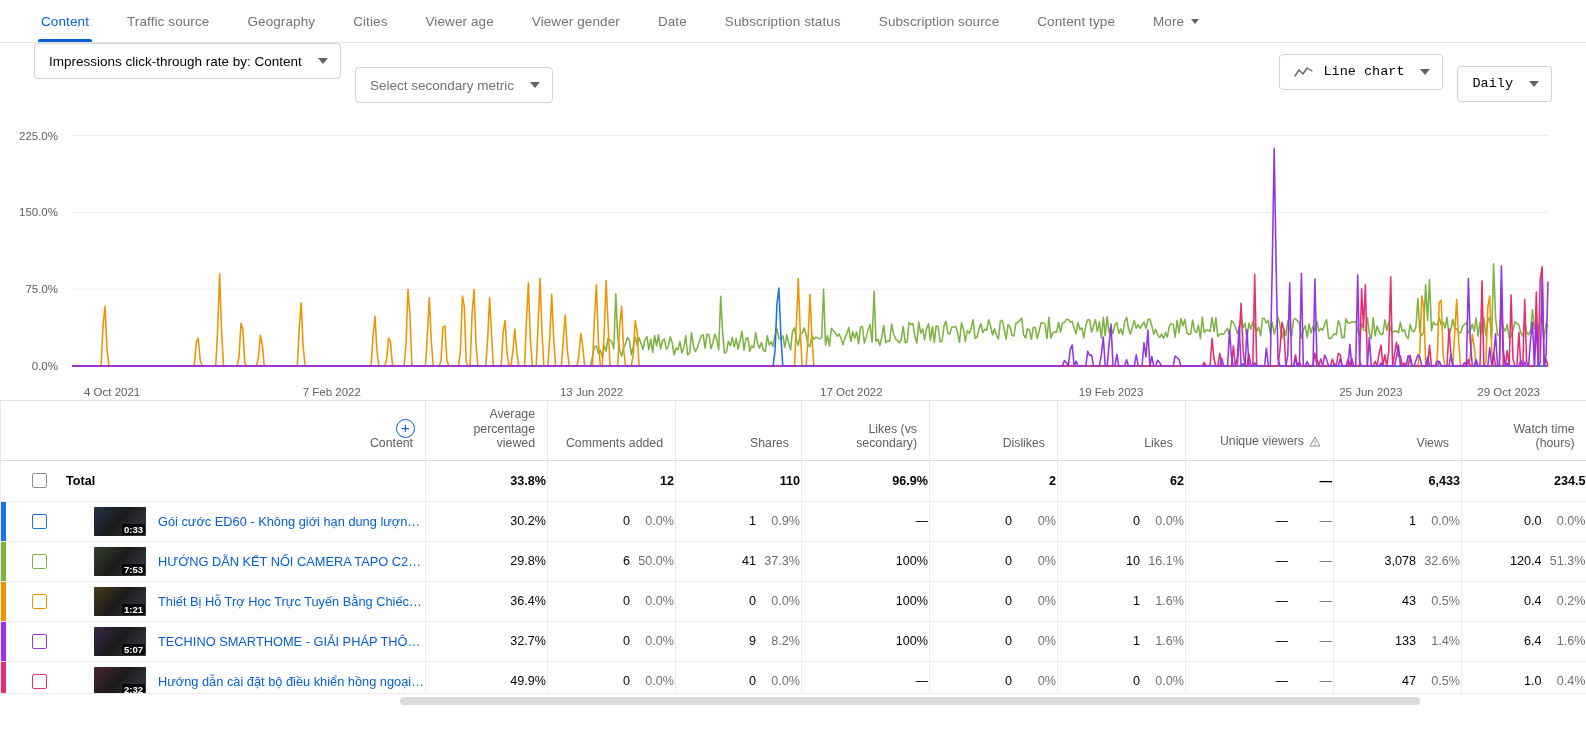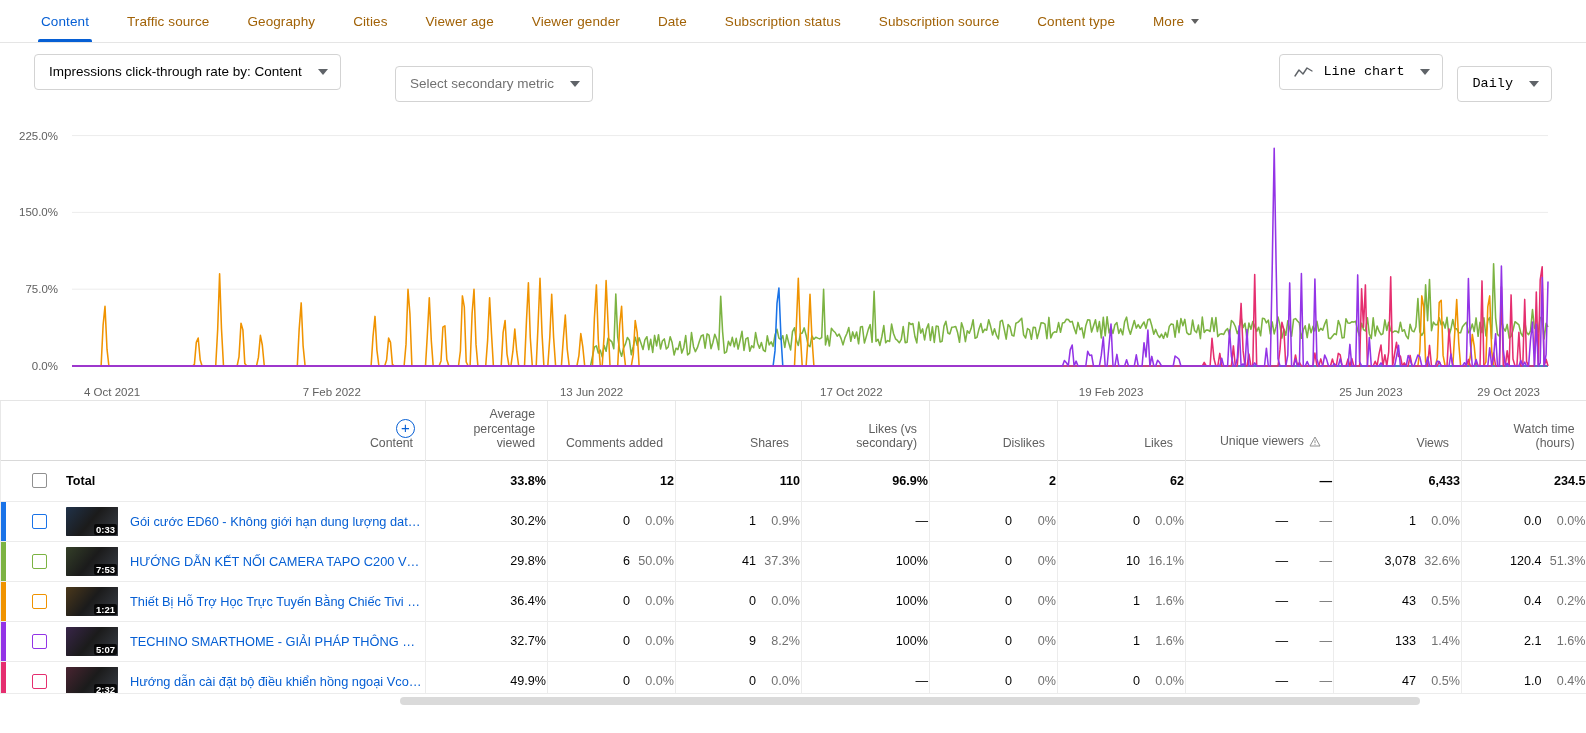--- a/index.html
+++ b/index.html
@@ -20,21 +20,21 @@
     align-items: stretch;
     padding-left: 22px;
     background: #fff;
     position: relative;
   }
   .tab {
     display: flex;
     align-items: center;
     padding: 0 19px;
     font-size: 13.5px;
-    color: #a16207;
+    color: #737373;
     letter-spacing: .1px;
     white-space: nowrap;
     cursor: pointer;
     position: relative;
     user-select: none;
   }
   .tab.active { color: #065fd4; font-weight: 500; }
   .tab.active::after {
     content: "";
     position: absolute;
@@ -48,24 +48,22 @@
     border-left: 4.5px solid transparent;
     border-right: 4.5px solid transparent;
     border-top: 5.5px solid #606060;
     display: inline-block;
   }
 
   
   .controls {
     height: 57px;
     display: flex;
-    align-items: center;
     padding: 0 34px 0 34px;
     position: relative;
-    gap: 40px;
   }
   .controls .right { margin-left: auto; display: flex; align-items: center; font-family: Liberation Mono, monospace; }
   .ddl {
     height: 36px;
     border: 1px solid #d3d3d3;
     border-radius: 4px;
     display: flex;
     align-items: center;
     padding: 0 12px 0 14px;
     font-size: 13.5px;
@@ -178,20 +176,21 @@
     background: #fff;
   }
   .thumb {
     width: 52px; height: 29px;
     background: #222;
     margin-right: 12px;
     flex: 0 0 auto;
     position: relative;
     overflow: hidden;
     border-radius: 1px;
+    margin-left: 28px;
   }
   .thumb .dur {
     position: absolute;
     right: 1px; bottom: 1px;
     background: rgba(0,0,0,.82);
     color: #fff;
     font-size: 9.5px;
     padding: 0 2px;
     border-radius: 2px;
     line-height: 11px;
@@ -589,21 +588,21 @@
             </div>
           </td>
           <td>
             <div class="dual">
               <span class="v1">133</span>
               <span class="v2">1.4%</span>
             </div>
           </td>
           <td>
             <div class="dual">
-              <span class="v1">2.1</span>
+              <span class="v1">6.4</span>
               <span class="v2">1.6%</span>
             </div>
           </td>
         </tr>
         <tr>
           <td class="cell-content">
             <div class="swatch" style="background:#e52e6f"></div>
             <div class="content-inner">
               <div class="cbx" style="border-color:#e52e6f"></div>
               <div class="thumb">

